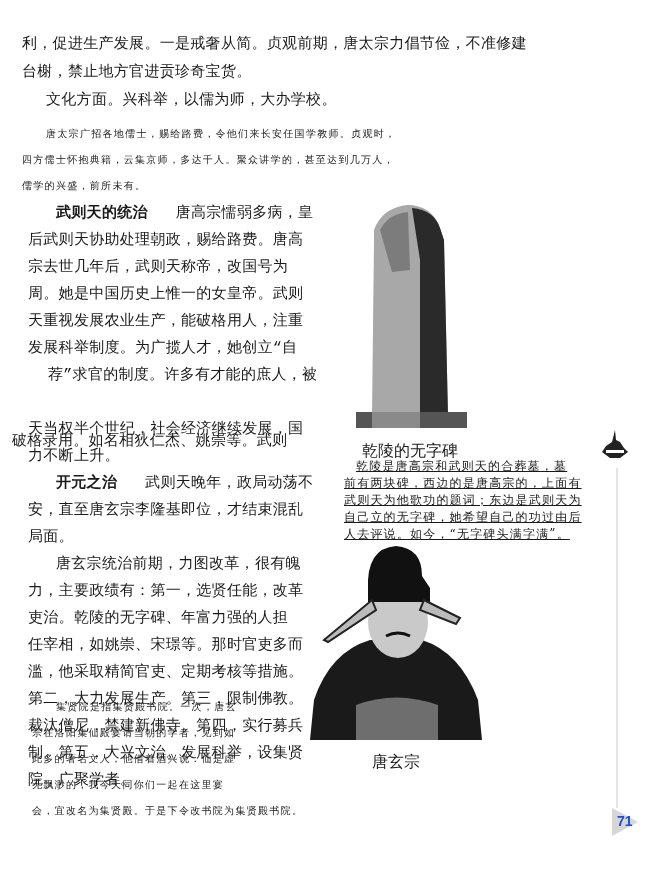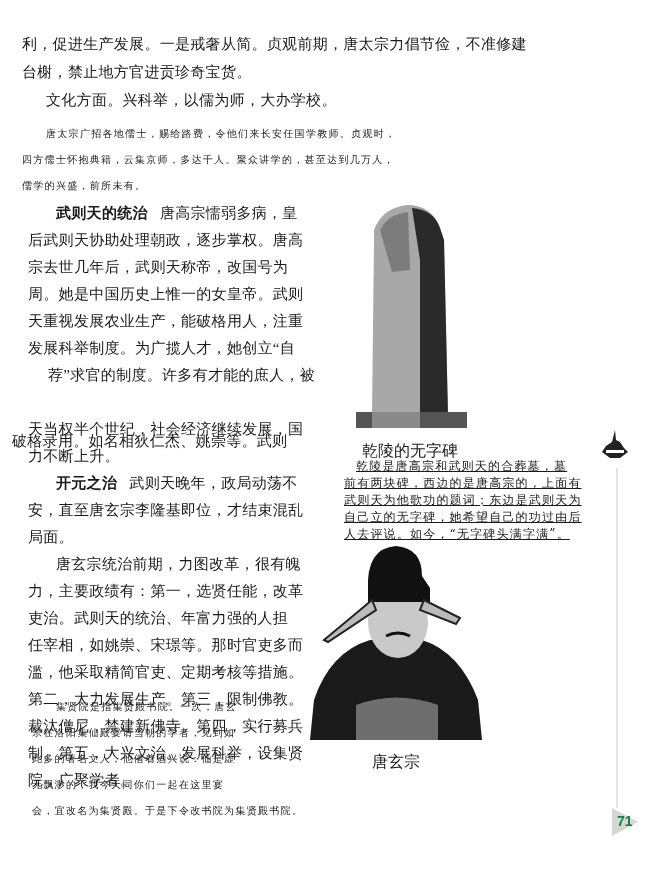--- a/index.html
+++ b/index.html
@@ -1,51 +1,51 @@
 <!DOCTYPE html>
 <html><head>
 <meta charset="utf-8">
 <style>
   html, body { margin: 0; padding: 0; background: #ffffff; }
   body { width: 650px; height: 888px; position: relative; overflow: hidden;
          font-family: "DejaVu Serif", "Liberation Serif", serif; color: #1a1a1a; }
   .p { position: absolute; margin: 0; font-size: 14.5px; line-height: 25px; letter-spacing: 0.2px; }
-  .body-text { font-family: Liberation Serif, serif; font-size: 15px; letter-spacing: 0.3px; }
+  .body-text { font-family: Liberation Mono, monospace; font-size: 15px; letter-spacing: 0.3px; }
   .box-text { font-family: "DejaVu Serif", "Liberation Serif", serif; font-size: 10px; letter-spacing: 1.3px; line-height: 26px; }
   .bold { font-weight: bold; }
   .caption-title { position: absolute; font-size: 16px; font-family: "DejaVu Serif", serif; }
   .caption-body { position: absolute; font-size: 12px; line-height: 17px; letter-spacing: 1.2px; font-family: "DejaVu Serif", serif; text-decoration: underline; }
   .stele { position: absolute; left: 352px; top: 200px; width: 115px; height: 230px; }
   .portrait { position: absolute; left: 310px; top: 540px; width: 172px; height: 200px; }
   .side-line { position: absolute; left: 616px; top: 468px; width: 2px; height: 340px; background: #e4e4e4; }
   .page-tab { position: absolute; left: 612px; top: 808px; width: 0; height: 0;
               border-top: 14px solid transparent; border-bottom: 14px solid transparent;
               border-left: 26px solid #d6d6d6; }
   .page-num { position: absolute; left: 617px; top: 813px; font-family: "Liberation Sans", sans-serif;
-              font-weight: bold; font-size: 14px; color: #15803d; }
+              font-weight: bold; font-size: 14px; color: #1d4ed8; }
   .emblem { position: absolute; left: 598px; top: 428px; width: 34px; height: 36px; }
 </style>
 </head>
 <body>
 
 <p class="p body-text" style="left:22px; top:32px;">利，促进生产发展。一是戒奢从简。贞观前期，唐太宗力倡节俭，不准修建</p>
 <p class="p body-text" style="left:22px; top:60px;">台榭，禁止地方官进贡珍奇宝货。</p>
 <p class="p body-text" style="left:46px; top:88px;">文化方面。兴科举，以儒为师，大办学校。</p>
 
 <div>
   <p class="p box-text" style="left:46px; top:121px;">唐太宗广招各地儒士，赐给路费，令他们来长安任国学教师。贞观时，</p>
   <p class="p box-text" style="left:22px; top:147px;">四方儒士怀抱典籍，云集京师，多达千人。聚众讲学的，甚至达到几万人，</p>
   <p class="p box-text" style="left:22px; top:173px;">儒学的兴盛，前所未有。</p>
 </div>
 
 <div>
   <p class="p body-text" style="left:56px; top:201px;">
     <span class="bold">武则天的统治</span><span>&nbsp;&nbsp;&nbsp;</span><span>唐高宗懦弱多病，皇</span>
   </p>
-  <p class="p body-text" style="left:28px; top:228px;">后武则天协助处理朝政，逐步掌权。唐高</p>
+  <p class="p body-text" style="left:28px; top:228px;">后武则天协助处理朝政，赐给路费。唐高</p>
   <p class="p body-text" style="left:28px; top:255px;">宗去世几年后，武则天称帝，改国号为</p>
   <p class="p body-text" style="left:28px; top:282px;">周。她是中国历史上惟一的女皇帝。武则</p>
   <p class="p body-text" style="left:28px; top:309px;">天重视发展农业生产，能破格用人，注重</p>
   <p class="p body-text" style="left:28px; top:336px;">发展科举制度。为广揽人才，她创立“自</p>
   <p class="p body-text" style="left:28px; top:363px;margin-left:20px;">荐”求官的制度。许多有才能的庶人，被</p>
   <p class="p body-text" style="left:12px; top:390px;margin-top:39px;">破格录用。如名相狄仁杰、姚崇等。武则</p>
   <p class="p body-text" style="left:28px; top:417px;">天当权半个世纪，社会经济继续发展，国</p>
   <p class="p body-text" style="left:28px; top:444px;">力不断上升。</p>
 </div>
 
@@ -72,21 +72,21 @@
 
 <p class="p body-text" style="left:56px; top:471px;">
   <span class="bold">开元之治</span><span>&nbsp;&nbsp;&nbsp;</span><span>武则天晚年，政局动荡不</span>
 </p>
 <p class="p body-text" style="left:28px; top:498px;">安，直至唐玄宗李隆基即位，才结束混乱</p>
 <p class="p body-text" style="left:28px; top:525px;">局面。</p>
 
 <div>
   <p class="p body-text" style="left:56px; top:491px; top:490px; top:552px;">唐玄宗统治前期，力图改革，很有魄</p>
   <p class="p body-text" style="left:28px; top:579px;text-align:right;">力，主要政绩有：第一，选贤任能，改革</p>
-  <p class="p body-text" style="left:28px; top:606px;">吏治。武则天的统治、年富力强的人担</p>
+  <p class="p body-text" style="left:28px; top:606px;">吏治。乾陵的无字碑、年富力强的人担</p>
   <p class="p body-text" style="left:28px; top:633px;">任宰相，如姚崇、宋璟等。那时官吏多而</p>
   <p class="p body-text" style="left:28px; top:660px;">滥，他采取精简官吏、定期考核等措施。</p>
   <p class="p body-text" style="left:28px; top:687px;">第二，大力发展生产。第三，限制佛教。</p>
   <p class="p body-text" style="left:28px; top:714px;">裁汰僧尼，禁建新佛寺。第四，实行募兵</p>
   <p class="p body-text" style="left:28px; top:741px;">制。第五，大兴文治。发展科举，设集贤</p>
   <p class="p body-text" style="left:28px; top:768px;">院，广聚学者。</p>
 </div>
 
 <svg class="portrait" viewBox="0 0 172 200">
   <path d="M0 200 L4 160 Q20 112 60 100 L112 100 Q150 112 168 160 L172 200 Z" fill="#1a1a1a"></path>

